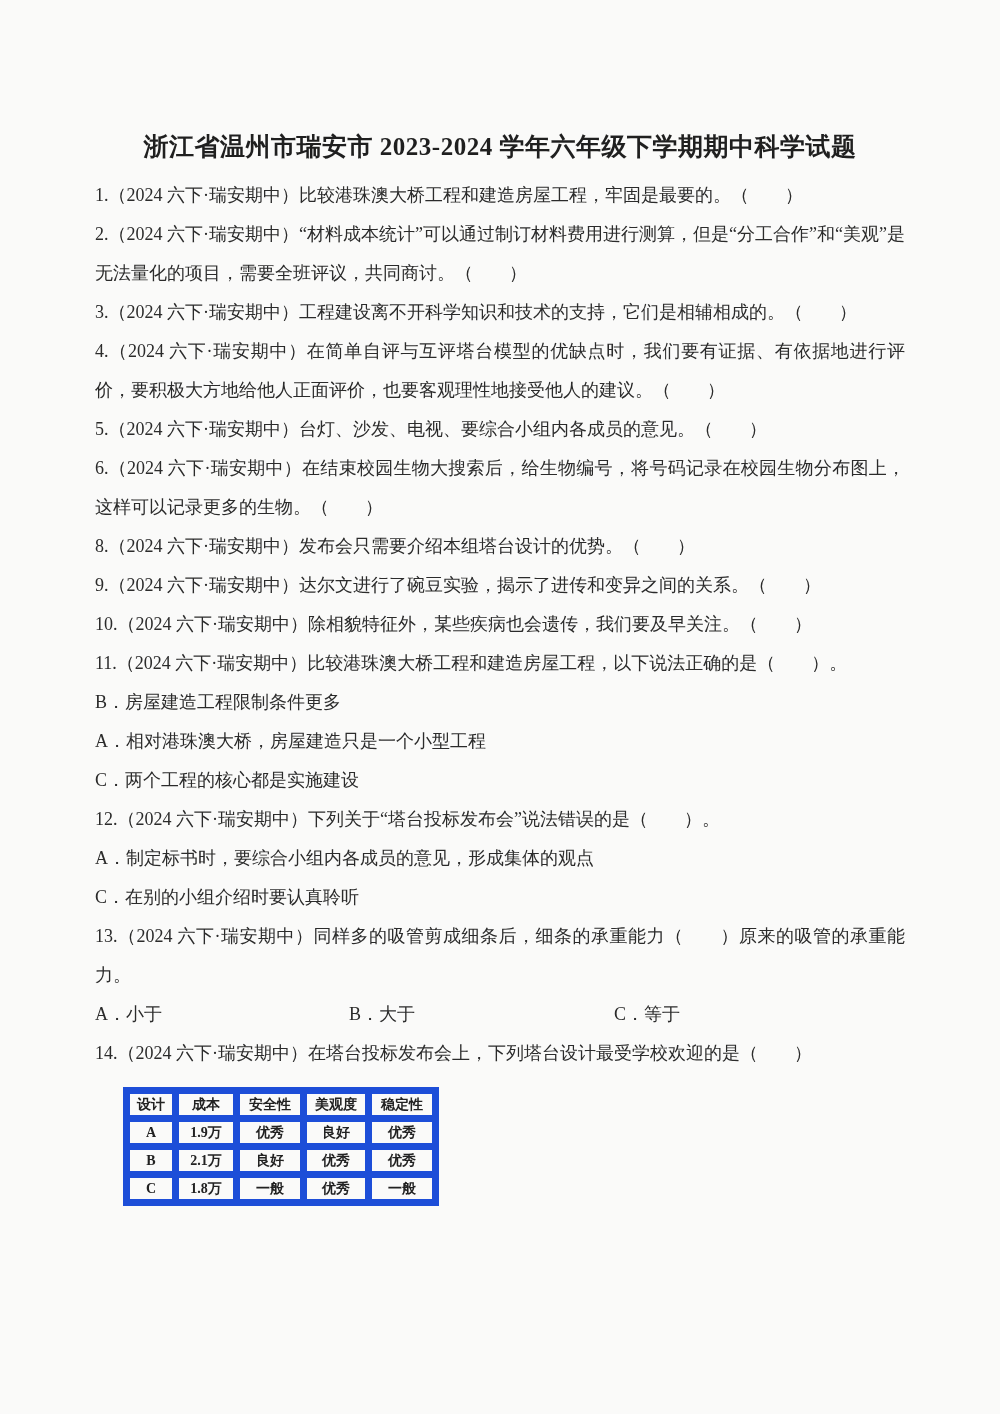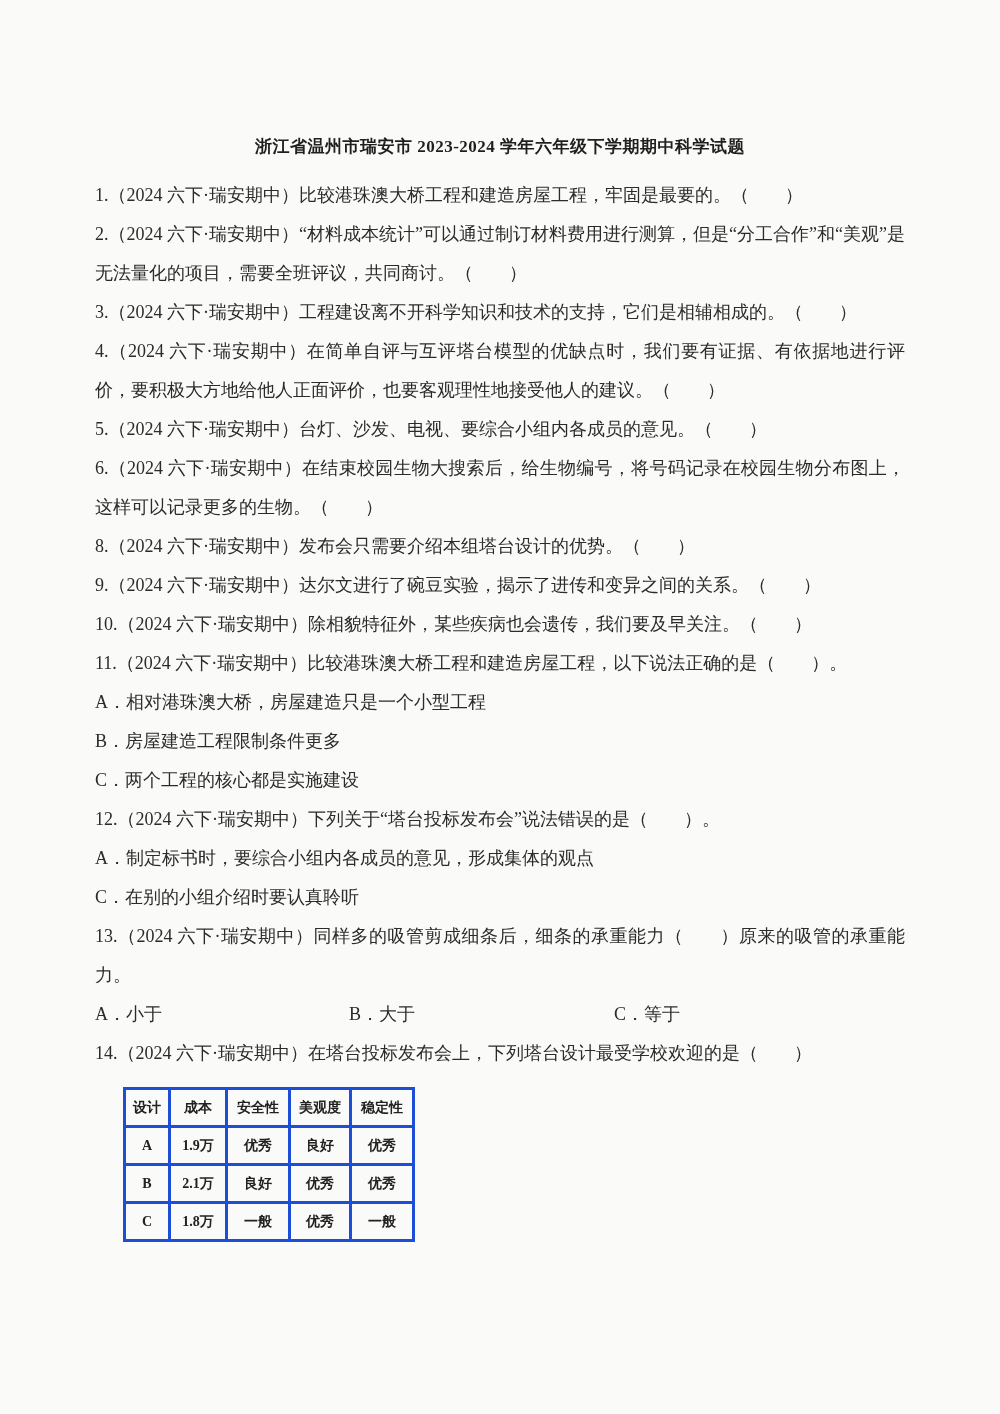--- a/index.html
+++ b/index.html
@@ -13,21 +13,21 @@
   .page {
     position: relative;
     width: 1000px;
     height: 1414px;
     font-family: "Liberation Serif", "DejaVu Serif", serif;
     color: #2b2b2b;
   }
   .title {
     margin: 130px 80px 0 80px;
     text-align: center;
-    font-size: 17px;
+    font-size: 25px;
     line-height: 34px;
     font-weight: bold;
     color: #1f1f1f;
     letter-spacing: 0.5px;
   }
   .content {
     margin: 12px 95px 0 95px;
     width: 810px;
     font-size: 18px;
     line-height: 39px;
@@ -50,24 +50,24 @@
   .opt-col-b { display: inline-block; width: 265px; }
   .design-table {
     margin: 14px 0 0 28px;
     border-collapse: collapse;
     font-size: 14px;
     line-height: 19px;
     color: #222;
     border: 2px solid #3a3a3a;
   }
   .design-table th, .design-table td {
-    border: 3px solid #1d4ed8;
+    border: 7px solid #1d4ed8;
     text-align: center;
     vertical-align: middle;
-    padding: 8px 4px;
+    padding: 1px 4px;
     height: 19px;
     font-weight: bold;
   }
   .design-table .col-design { width: 34px; }
   .design-table .col-cost { width: 46px; }
   .design-table .col-safety { width: 52px; }
   .design-table .col-beauty { width: 50px; }
   .design-table .col-stable { width: 52px; margin-left: 40px; }
 </style>
 </head>
@@ -92,22 +92,22 @@
     <p class="q"><span>6.</span><span>（2024 六下·瑞安期中）</span><span>在结束校园生物大搜索后，给生物编号，将号码记录在校园生物分布图上，这样可以记录更多的生物。（　　）</span></p>
 
 
     <p class="q"><span>8.</span><span>（2024 六下·瑞安期中）</span><span>发布会只需要介绍本组塔台设计的优势。（　　）</span></p>
 
     <p class="q"><span>9.</span><span>（2024 六下·瑞安期中）</span><span>达尔文进行了碗豆实验，揭示了进传和变异之间的关系。（　　）</span></p>
 
     <p class="q"><span>10.</span><span>（2024 六下·瑞安期中）</span><span>除相貌特征外，某些疾病也会遗传，我们要及早关注。（　　）</span></p>
 
     <p class="q"><span>11.</span><span>（2024 六下·瑞安期中）</span><span>比较港珠澳大桥工程和建造房屋工程，以下说法正确的是（　　）。</span></p>
+    <p class="opt">B．房屋建造工程限制条件更多</p>
     <p class="opt">A．相对港珠澳大桥，房屋建造只是一个小型工程</p>
-    <p class="opt">B．房屋建造工程限制条件更多</p>
     <p class="opt">C．两个工程的核心都是实施建设</p>
 
     <p class="q"><span>12.</span><span>（2024 六下·瑞安期中）</span><span>下列关于“塔台投标发布会”说法错误的是（　　）。</span></p>
     <p class="opt">A．制定标书时，要综合小组内各成员的意见，形成集体的观点</p>
     <p class="opt">C．在别的小组介绍时要认真聆听</p>
 
     <p class="q"><span>13.</span><span>（2024 六下·瑞安期中）</span><span>同样多的吸管剪成细条后，细条的承重能力（　　）原来的吸管的承重能力。</span></p>
     <p class="opt-row"><span class="opt-col-a">A．小于</span><span class="opt-col-b">B．大于</span><span>C．等于</span></p>
 
     <p class="q"><span>14.</span><span>（2024 六下·瑞安期中）</span><span>在塔台投标发布会上，下列塔台设计最受学校欢迎的是（　　）</span></p>

